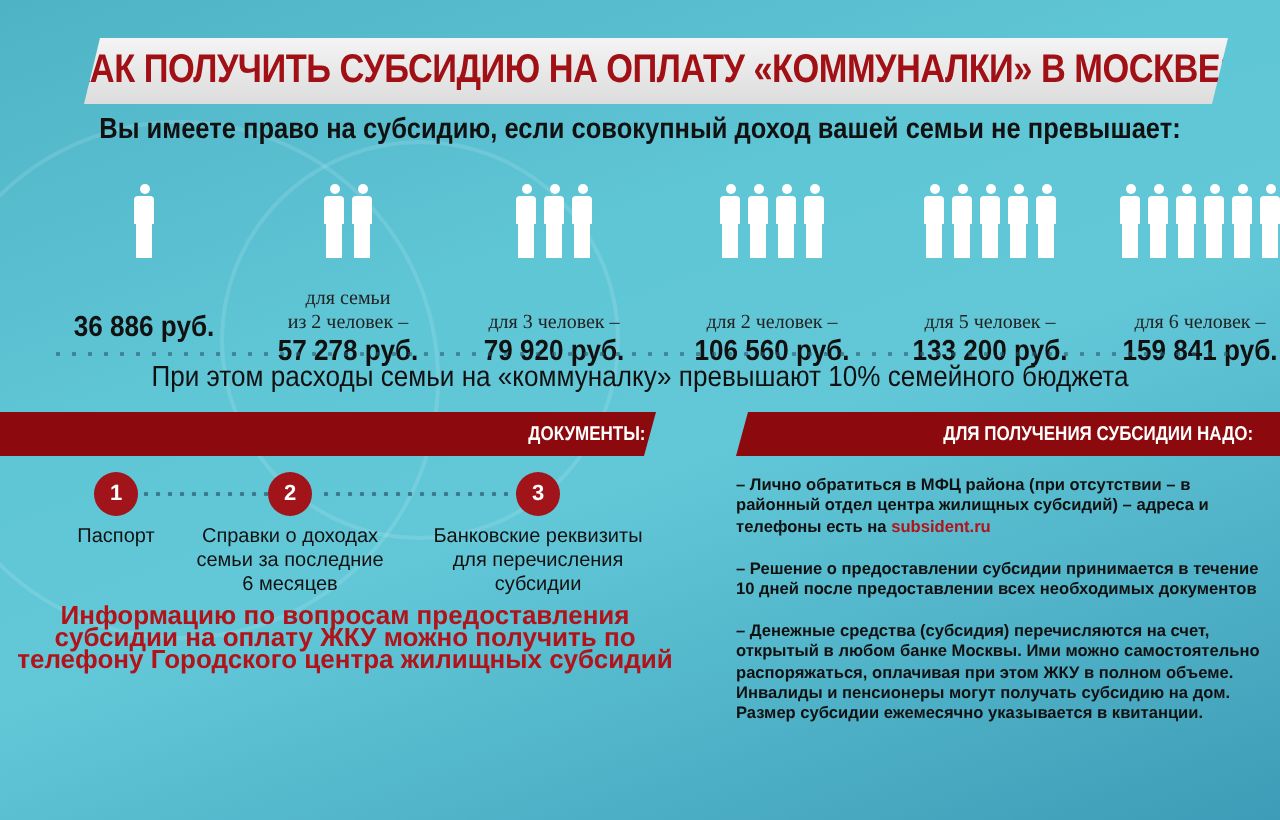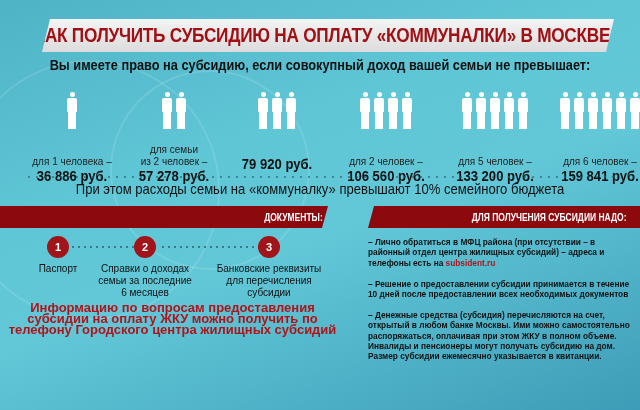--- a/index.html
+++ b/index.html
@@ -26,21 +26,21 @@
     font-weight: bold; font-size: 14.5px; color: #111; transform: scaleX(0.88);
   }
   .income-row { position: absolute; left: 0; top: 92px; width: 640px; height: 80px; }
   .income-col { position: absolute; width: 110px; text-align: center; }
   .people { height: 44px; display: flex; justify-content: center; gap: 2px; }
   .person { width: 12px; height: 44px; position: relative; }
   .person .head { position:absolute; left:3.5px; top:0; width:5px; height:5px; border-radius:50%; background:#fff; }
   .person .body { position:absolute; left:1px; top:6px; width:10px; height:14px; background:#fff; border-radius:2px 2px 0 0; }
   .person .leg { position:absolute; top:19px; width:4px; height:18px; background:#fff; }
   .person .leg.l { left:2px; } .person .leg.r { left:6px; }
-  .cap { font-size: 10px; color: #222; line-height: 12px; }
+  .cap { font-size: 10px; color: #222; line-height: 12px; font-family: Liberation Serif, serif; }
   .amount { font-size: 14.5px; font-weight: bold; color: #111; line-height: 17px; transform: scaleX(0.9); }
   .dotline { position:absolute; left: 25px; width: 590px; height: 2px;
     background-image: radial-gradient(circle, rgba(40,90,110,0.6) 1px, transparent 1.3px);
     background-size: 8px 2px; }
   .note-line {
     position: absolute; top: 181px; left: 0; width: 640px; text-align: center;
     font-size: 14.5px; color: #111; transform: scaleX(0.9);
   }
   .red-bar {
     position: absolute; top: 206px; height: 22px; background: #8c0a0e;
@@ -85,21 +85,20 @@
     <div class="income-col" style="left: 17px;">
       <div class="people">
         <div class="person">
           <div class="head"></div>
           <div class="body"></div>
           <div class="leg l"></div>
           <div class="leg r"></div>
         </div>
       </div>
       <div class="cap" style="margin-top: 20px;"></div>
-      <div class="cap">для 1 человека –</div>
       <div class="amount">36 886 руб.</div>
     </div>
     <div class="income-col" style="left: 119px;">
       <div class="people">
         <div class="person">
           <div class="head"></div>
           <div class="body"></div>
           <div class="leg l"></div>
           <div class="leg r"></div>
         </div>
@@ -129,20 +128,21 @@
           <div class="leg r"></div>
         </div>
         <div class="person">
           <div class="head"></div>
           <div class="body"></div>
           <div class="leg l"></div>
           <div class="leg r"></div>
         </div>
       </div>
       <div class="cap" style="margin-top: 20px;"></div>
+      <div class="cap">для 3 человек –</div>
       <div class="amount">79 920 руб.</div>
     </div>
     <div class="income-col" style="left: 331px;">
       <div class="people">
         <div class="person">
           <div class="head"></div>
           <div class="body"></div>
           <div class="leg l"></div>
           <div class="leg r"></div>
         </div>

